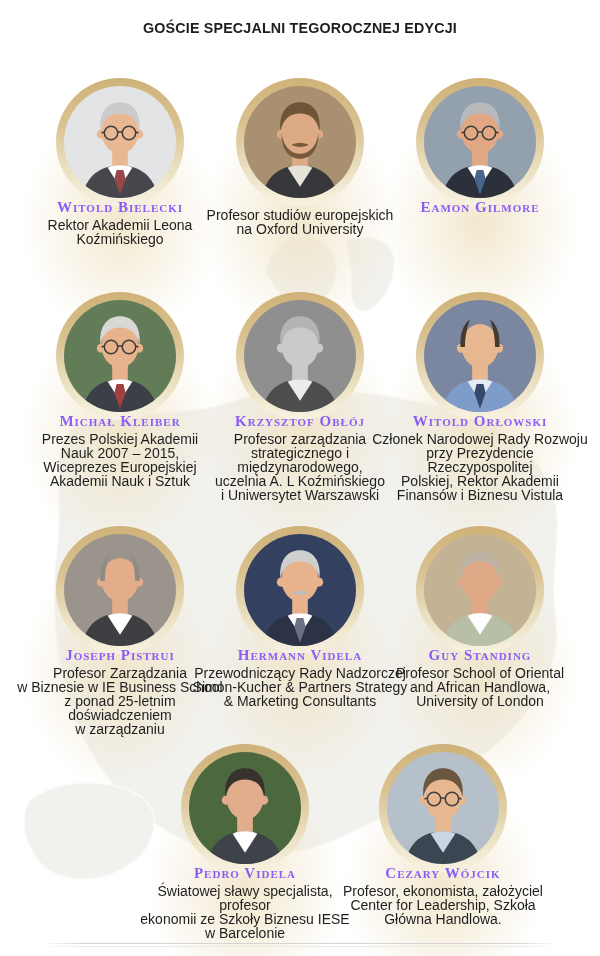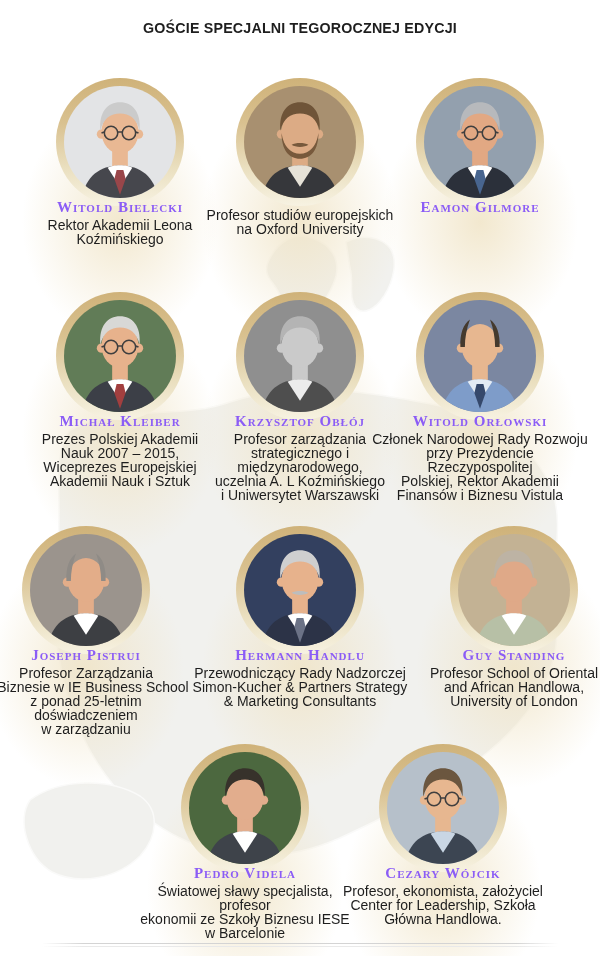--- a/index.html
+++ b/index.html
@@ -7,21 +7,21 @@
     position:relative;width:600px;height:956px;margin:0 auto;background:#ffffff;
     overflow:hidden;font-family:"Liberation Sans",sans-serif;border-radius:18px;
   }
   .map-watermark{position:absolute;left:0;top:0;width:600px;height:956px;z-index:0;}
   .page-title{
     position:absolute;top:19px;left:0;width:600px;margin:0;z-index:2;
     text-align:center;font-size:15.5px;font-weight:700;letter-spacing:.2px;
     color:#1e1e1e;transform:scaleX(.92);
   }
   .row{position:absolute;left:0;width:600px;display:flex;justify-content:center;z-index:1;}
-  .row-1{top:78px;} .row-2{top:292px;} .row-3{top:526px;gap:34px;} .row-4{top:744px;}
+  .row-1{top:78px;} .row-2{top:292px;} .row-3{top:526px;} .row-4{top:744px;}
   .row-4{gap:18px;margin-left:44px;}
   .card{position:relative;width:180px;display:flex;flex-direction:column;align-items:center;}
   .card::before{
     content:"";position:absolute;top:26px;left:50%;transform:translateX(-50%);
     width:196px;height:236px;border-radius:50%;z-index:0;
     background:radial-gradient(closest-side,rgba(240,228,198,.85),rgba(240,228,198,0));
   }
   .portrait{
     position:relative;z-index:1;width:128px;height:128px;border-radius:50%;
     background:linear-gradient(180deg,#cfb279 0%,#d9c190 35%,#eadfbf 70%,#f7f2e2 100%);
@@ -261,21 +261,21 @@
           <circle class="av-ear-l" cx="33.5" cy="43" r="4.2" fill="#e7b28c"></circle>
           <circle class="av-ear-r" cx="66.5" cy="43" r="4.2" fill="#e7b28c"></circle>
           <ellipse class="av-head" cx="50" cy="41" rx="16.5" ry="19.5" fill="#e7b28c"></ellipse>
 
           <path class="av-mustache" d="M42.5 52.5 C46 50.5 54 50.5 57.5 52.5 C54 55 46 55 42.5 52.5 Z" fill="#bdbdbd"></path>
           <path class="av-hair av-hair-full" d="M32.5 40 C31 23 39 14.5 50 14.5 C61 14.5 69 23 67.5 40 C65 29 58.5 24.5 50 24.5 C41.5 24.5 35 29 32.5 40 Z" fill="#cfcfcf"></path>
 
         </svg>
       </div>
     </div>
-    <div class="guest-name">Hermann Handlu</div>
+    <div class="guest-name">Hermann Videla</div>
     <div class="guest-desc">Przewodniczący Rady Nadzorczej
 Simon-Kucher &amp; Partners Strategy
 &amp; Marketing Consultants</div>
   </div>
       <div class="card">
     <div class="portrait">
       <div class="photo">
         <svg viewBox="0 0 100 100" xmlns="http://www.w3.org/2000/svg" aria-hidden="true">
           <rect class="av-bg" x="0" y="0" width="100" height="100" fill="#c3b294"></rect>
           <path class="av-neck" d="M43 50 L57 50 L57 76 L43 76 Z" fill="#dfa988"></path>

